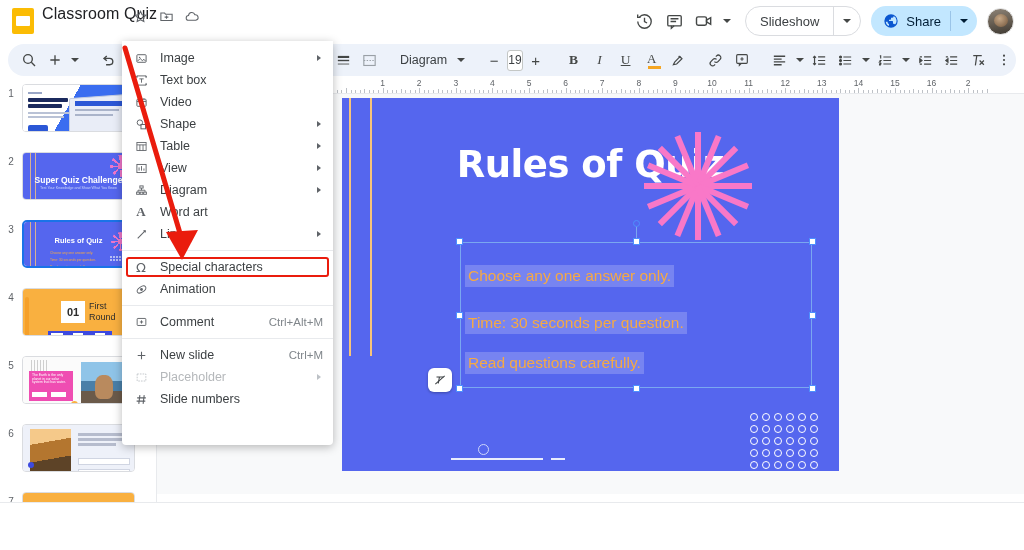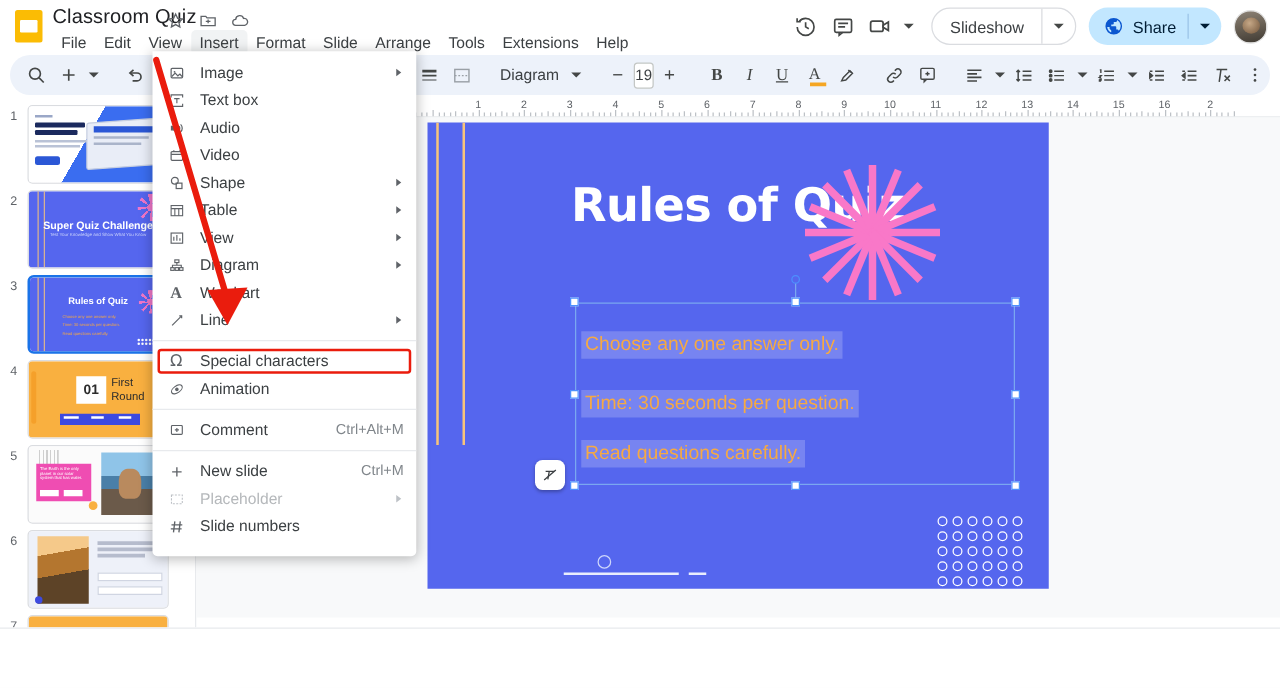--- a/index.html
+++ b/index.html
@@ -106,21 +106,21 @@
   }
 
   
   .filmstrip {
     position: absolute; left: 0; top: 78px; width: 157px; height: 424px;
     background: #fff; border-right: 1px solid #e8eaed; overflow: hidden;
   }
   .thumb-row { position: absolute; left: 0; width: 157px; height: 67px; display: flex; }
   .thumb-num { width: 22px; text-align: center; font-size: 10px; color: #5f6368; padding-top: 4px; }
   .thumb {
-    width: 113px; height: 63px; border-radius: 4px; overflow: hidden; position: relative;
+    width: 113px; height: 48px; border-radius: 4px; overflow: hidden; position: relative;
     border: 1px solid #dadce0; background: #fff;
   }
   .thumb.sel { border: 2px solid #1a73e8; border-radius: 5px; }
 
   
   .canvas-area {
     position: absolute; left: 157px; top: 94px; width: 867px; height: 400px; background: #f8f9fa;
   }
   .slide {
     position: absolute; left: 185px; top: 4px; width: 497px; height: 373px;
@@ -227,32 +227,20 @@
             <path d="M9 13h6M12 10.5v5"></path>
           </svg>
       </div>
       <div class="ti">
         <svg width="16" height="15" viewBox="0 0 24 24" fill="none" stroke="#5f6368" stroke-width="1.7">
             <path d="M6.5 18a3.8 3.8 0 010-7.6 5.2 5.2 0 0110.1-1.2A3.9 3.9 0 0118 18z"></path>
           </svg>
       </div>
     </div>
 
-    <div class="menubar">
-      <div class="menu-item">File</div>
-      <div class="menu-item">Edit</div>
-      <div class="menu-item">View</div>
-      <div class="menu-item active">Insert</div>
-      <div class="menu-item">Format</div>
-      <div class="menu-item">Slide</div>
-      <div class="menu-item">Arrange</div>
-      <div class="menu-item">Tools</div>
-      <div class="menu-item">Extensions</div>
-      <div class="menu-item">Help</div>
-    </div>
 
     <div class="tr-cluster">
       <div class="icon-btn">
         <svg width="19" height="19" viewBox="0 0 24 24" fill="none" stroke="#444746" stroke-width="1.7">
             <path d="M3.5 12a8.5 8.5 0 108.5-8.5A8.4 8.4 0 005.6 6.4"></path>
             <path d="M3.4 3.2v3.6h3.6"></path>
             <path d="M12 7.4V12l3.2 1.9"></path>
           </svg>
       </div>
       <div class="icon-btn">
@@ -915,30 +903,20 @@
           <svg width="13" height="13" viewBox="0 0 24 24" fill="none" stroke="currentColor" stroke-width="1.7">
             <path d="M3.5 5.5v-2h17v2M3.5 18.5v2h17v-2M3.5 3.5v4M20.5 3.5v4M3.5 16.5v4M20.5 16.5v4"></path>
             <path d="M8 9h8M12 9v7"></path>
           </svg>
         </span>
         <span class="mlabel">Text box</span>
       </div>
       <div class="mrow">
         <span class="mi">
           <svg width="13" height="13" viewBox="0 0 24 24" fill="none" stroke="currentColor" stroke-width="1.8">
-            <path d="M4 9.5h3l4-3.5v12l-4-3.5H4z" fill="currentColor"></path>
-            <path d="M15 9a4 4 0 010 6"></path>
-            <path d="M17.5 6.5a7.5 7.5 0 010 11"></path>
-          </svg>
-        </span>
-        <span class="mlabel">Audio</span>
-      </div>
-      <div class="mrow">
-        <span class="mi">
-          <svg width="13" height="13" viewBox="0 0 24 24" fill="none" stroke="currentColor" stroke-width="1.8">
             <rect x="3.5" y="6" width="17" height="13" rx="1.5"></rect>
             <path d="M3.5 10h17M7.5 6V4M16.5 6V4"></path>
           </svg>
         </span>
         <span class="mlabel">Video</span>
       </div>
       <div class="mrow">
         <span class="mi">
           <svg width="13" height="13" viewBox="0 0 24 24" fill="none" stroke="currentColor" stroke-width="1.8">
             <circle cx="9" cy="8.5" r="5"></circle>

